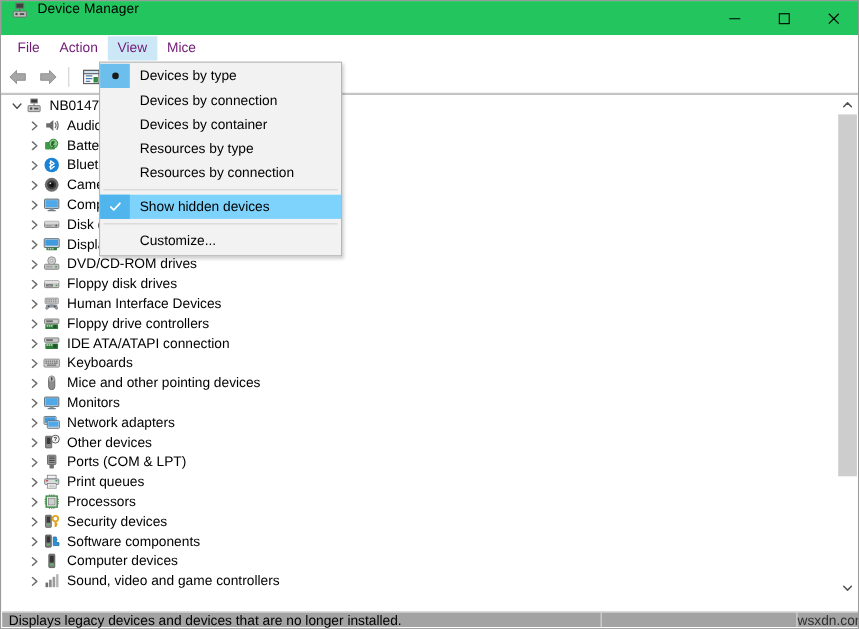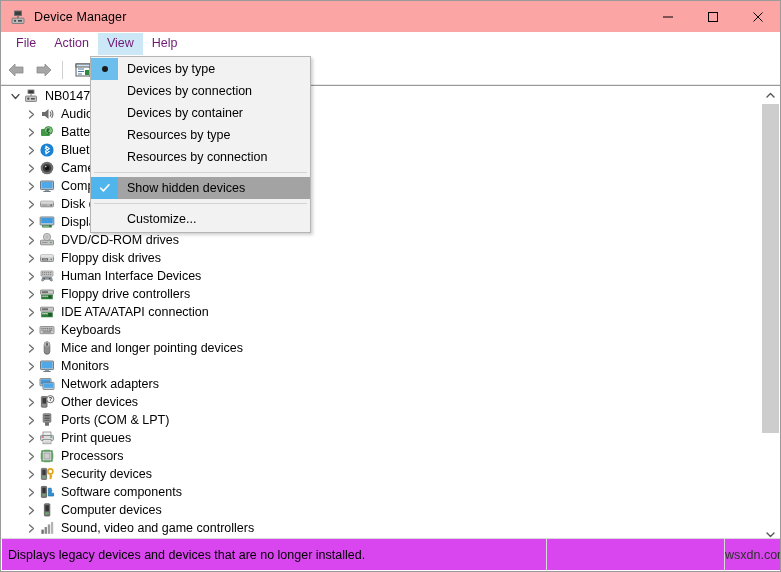--- a/index.html
+++ b/index.html
@@ -16,22 +16,22 @@
     background: #ffffff;
     border: 1px solid #9a9a9a;
     box-sizing: border-box;
     overflow: hidden;
   }
 
   
   .titlebar {
     position: absolute; left: 0; top: 0;
     width: 100%; height: 31px;
-    background: #fca5a5;
-    display: flex; align-items: center;
+    background: #22c55e;
+    display: flex; 
   }
   .title-icon {
     width: 16px; height: 16px;
     margin-left: 9px; margin-right: 8px;
     position: relative; flex: none;
   }
   .title-text {
     font-size: 12.5px; color: #000000;
     letter-spacing: 0.1px;
   }
@@ -138,22 +138,22 @@
     width: 17px;
     background: #cdcdcd;
   }
   .vs-arrow-bottom {
     position: absolute; left: 0; bottom: 0;
   }
 
   
   .statusbar {
     position: absolute; left: 1px; bottom: 1px;
-    width: 778px; height: 32px;
-    background: #d946ef;
+    width: 778px; height: 14px;
+    background: #a3a3a3;
     border-top: 1px solid #d8d8d8;
     box-sizing: border-box;
     display: flex; align-items: center;
   }
   .sb-main {
     flex: 0 0 545px;
     padding-left: 6px;
     font-size: 12.5px; color: #000000;
     border-right: 1px solid #dadada;
     height: 100%;
@@ -186,21 +186,21 @@
     padding: 1px 0 2px 0;
     box-sizing: border-box;
     z-index: 50;
   }
   .dd-item {
     height: 22px;
     display: flex; align-items: flex-start;
     font-size: 12.5px; color: #000000;
     position: relative;
   }
-  .dd-item.sel { background: #a3a3a3; }
+  .dd-item.sel { background: #7dd3fc; }
   .dd-gutter {
     width: 27px; height: 22px; flex: none;
     display: flex; align-items: center; justify-content: center;
   }
   .dd-gutter.marked { background: #6cbeec; }
   .dd-item.sel .dd-gutter.marked { background: #4fb5ec; }
   .dd-label { padding-left: 9px; line-height: 22px; }
   .dd-sep {
     height: 1px; margin: 4px 3px 4px 3px;
     background: #d3d3d3;
@@ -246,21 +246,21 @@
           <line x1="10.5" y1="1.5" x2="1.5" y2="10.5" stroke="#000" stroke-width="1"></line>
         </svg>
       </div>
     </div>
   </div>
 
   <div class="menubar">
     <div class="menuitem">File</div>
     <div class="menuitem">Action</div>
     <div class="menuitem active">View</div>
-    <div class="menuitem">Help</div>
+    <div class="menuitem">Mice</div>
   </div>
 
   <div class="toolbar">
     <div class="tb-btn">
       <svg width="18" height="16" viewBox="0 0 18 16">
         <path d="M8 2 L2 8 L8 14 L8 11 L16 11 L16 5 L8 5 Z" fill="#a6a6a6" stroke="#8a8a8a" stroke-width="0.8" stroke-linejoin="round"></path>
       </svg>
     </div>
     <div class="tb-btn">
       <svg width="18" height="16" viewBox="0 0 18 16">
@@ -522,21 +522,21 @@
             <svg width="9" height="9" viewBox="0 0 9 9">
               <path d="M2.5 1 L6.5 4.5 L2.5 8" fill="none" stroke="#6d6d6d" stroke-width="1.3" stroke-linecap="round" stroke-linejoin="round"></path>
             </svg>
           </span>
           <span class="ticon"><svg width="16" height="16" viewBox="0 0 16 16">
               <rect x="5.2" y="1.8" width="5.6" height="12.4" rx="2.8" fill="#8d8d8d" stroke="#5f5f5f" stroke-width="0.8"></rect>
               <rect x="5.2" y="1.8" width="5.6" height="5" rx="2.6" fill="#b5b5b5"></rect>
               <line x1="8" y1="2.4" x2="8" y2="6.2" stroke="#5f5f5f" stroke-width="0.8"></line>
               <rect x="7.4" y="3.2" width="1.2" height="2.2" rx="0.5" fill="#3f3f3f"></rect>
             </svg></span>
-          <span class="tlabel">Mice and longer pointing devices</span>
+          <span class="tlabel">Mice and other pointing devices</span>
         </div>
         <div class="treerow depth1">
           <span class="chev">
             <svg width="9" height="9" viewBox="0 0 9 9">
               <path d="M2.5 1 L6.5 4.5 L2.5 8" fill="none" stroke="#6d6d6d" stroke-width="1.3" stroke-linecap="round" stroke-linejoin="round"></path>
             </svg>
           </span>
           <span class="ticon"><svg width="16" height="16" viewBox="0 0 16 16">
               <rect x="1.5" y="3" width="13" height="8.6" rx="0.8" fill="#b9c4cb" stroke="#60707a" stroke-width="0.9"></rect>
               <rect x="2.6" y="4" width="10.8" height="6.3" fill="#4fa8e8"></rect>

